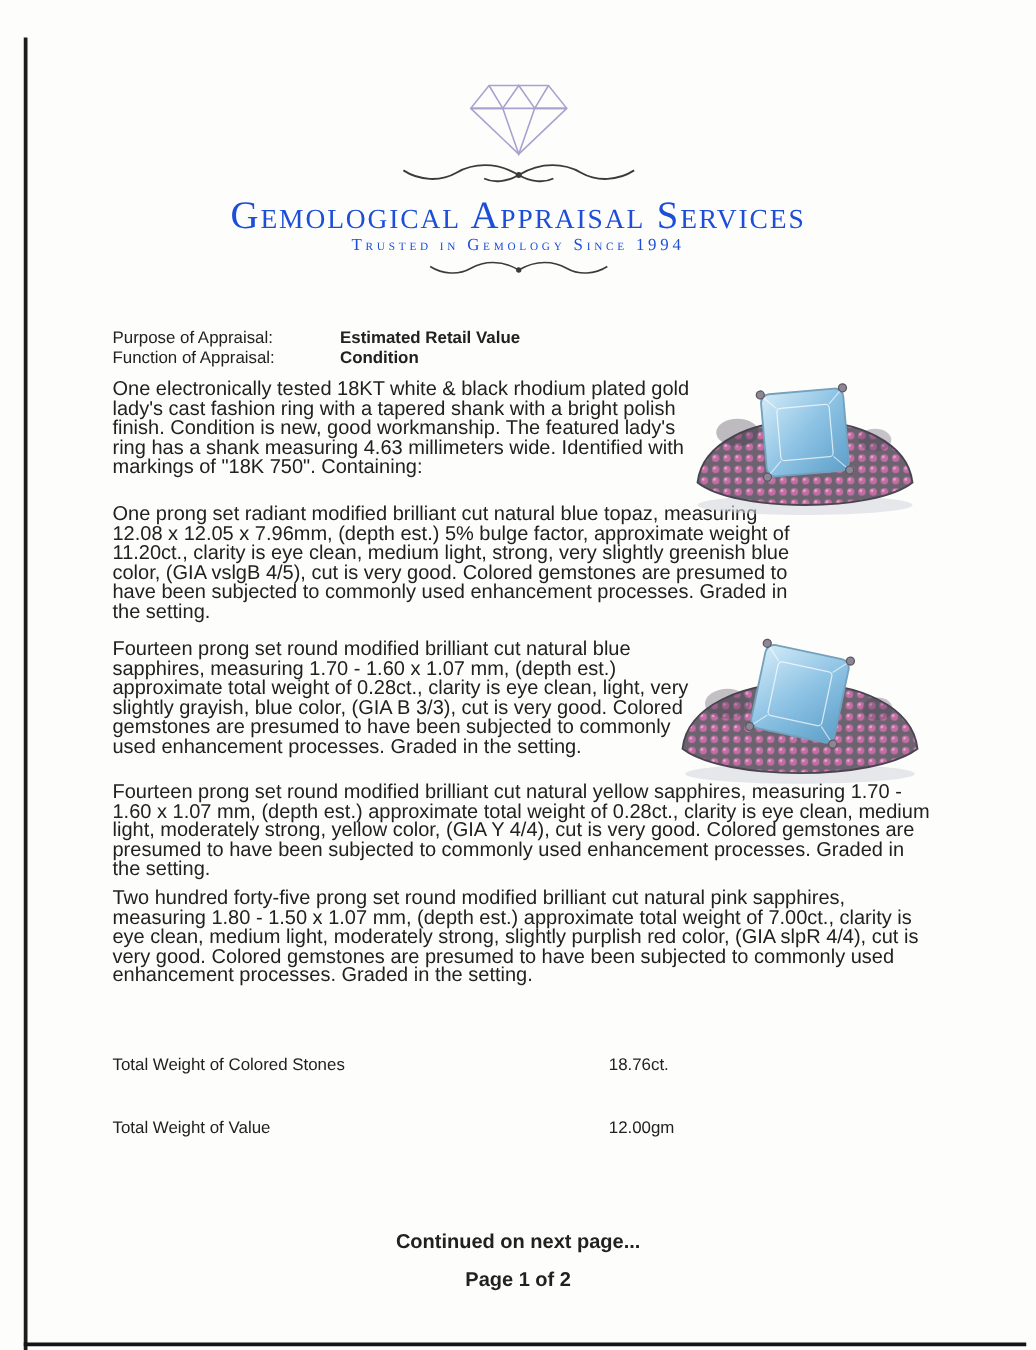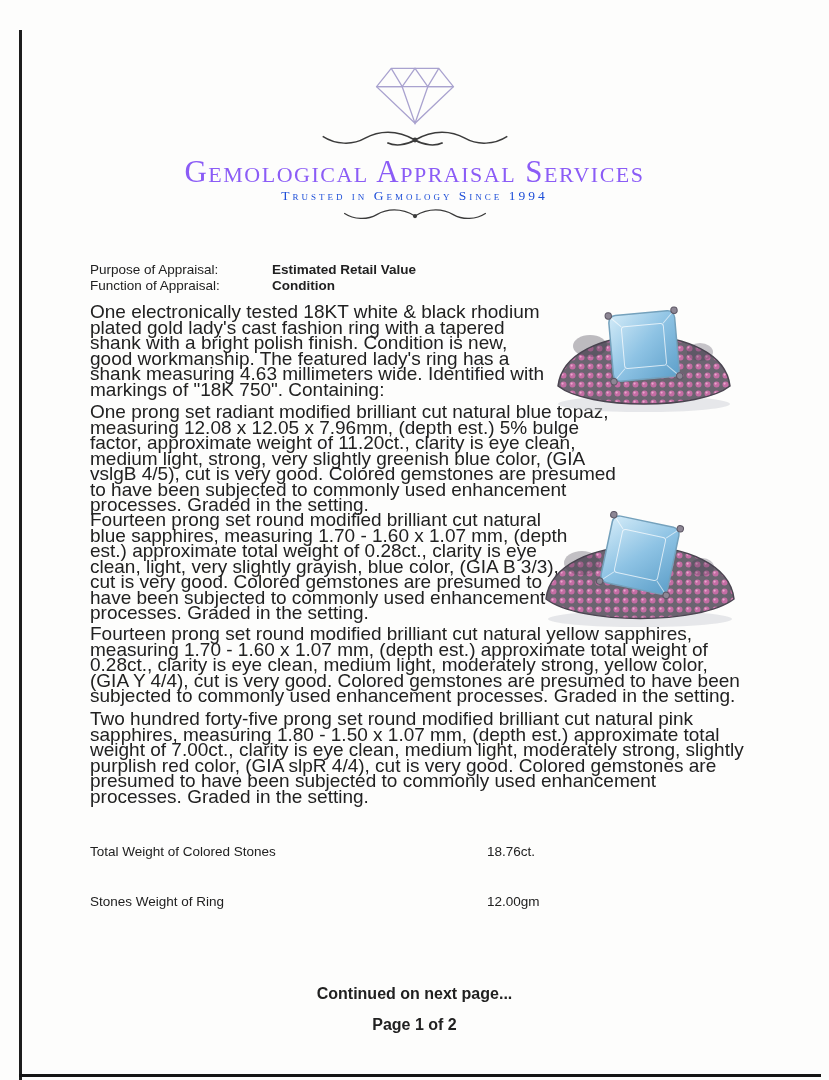--- a/index.html
+++ b/index.html
@@ -21,38 +21,38 @@
   .header { position:absolute; top:62px; left:0; right:0; text-align:center; }
   .logo-wrap { line-height:0; }
   .flourish-wrap { line-height:0; margin-top:2px; }
   .title {
     margin:2px 0 0 0;
     font-family:"Liberation Serif", serif;
     font-variant:small-caps;
     font-weight:500;
     font-size:31px;
     letter-spacing:1.5px;
-    color:#8b5cf6;
+    color:#1d4ed8;
   }
   .subtitle {
     margin-top:-2px;
     font-family:"Liberation Serif", serif;
     font-variant:small-caps;
     font-size:13.5px;
     letter-spacing:3px;
     color:#1d4ed8;
   }
 
   
   .meta { position:absolute; left:90px; top:262px; font-size:13.5px; line-height:16px; }
   .meta .mlabel { display:inline-block; width:158px; }
   .meta .mvalue { font-weight:bold;margin-left:24px; }
 
   
-  .para { position:absolute; left:90px; margin:0; font-size:19px; line-height:15.5px; }
+  .para { position:absolute; left:90px; margin:0; font-size:16px; line-height:15.5px; }
   .p1 { top:304px; width:462px; }
   .p2 { top:404px; width:545px; }
   .p3 { top:512px; width:478px; }
   .p4 { top:626px; width:655px; }
   .p5 { top:711px; width:660px; }
 
   
   .totals { position:absolute; left:90px; top:810px; font-size:13.5px; line-height:16px; }
   .totals .tlabel { display:inline-block; width:397px;margin-top:34px; }
   .totals .tvalue { font-weight:normal; }
@@ -181,20 +181,20 @@
         <circle cx="134" cy="92" r="3.2" fill="#8d8694" stroke="#5d5765"></circle>
       </g>
     </svg>
   </figure>
 
   <div class="totals">
     <div>
       <span class="tlabel">Total Weight of Colored Stones</span><span class="tvalue">18.76ct.</span>
     </div>
     <div>
-      <span class="tlabel">Stones Weight of Ring</span><span class="tvalue">12.00gm</span>
+      <span class="tlabel">Total Weight of Value</span><span class="tvalue">12.00gm</span>
     </div>
   </div>
 
   <div class="footer-continued">Continued on next page...</div>
   <div class="footer-page">Page 1 of 2</div>
 
 </div>
 
 </body></html>

